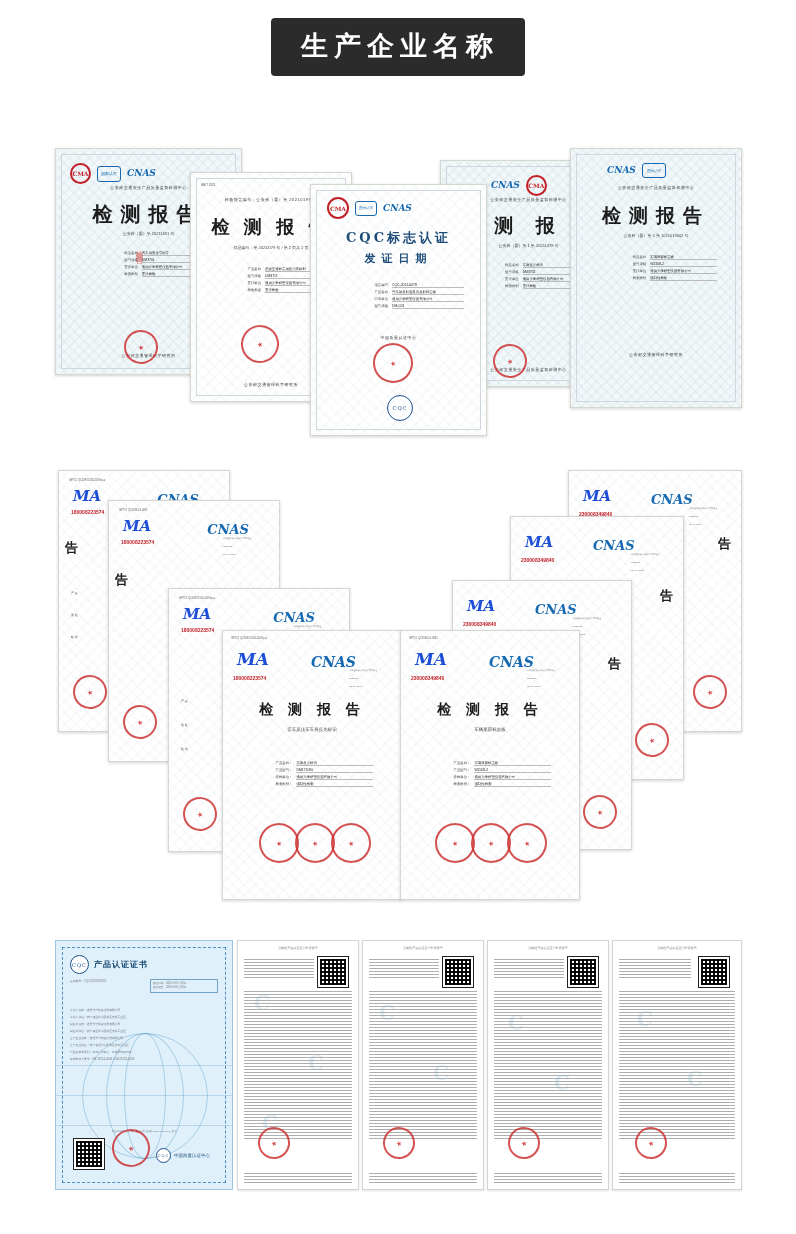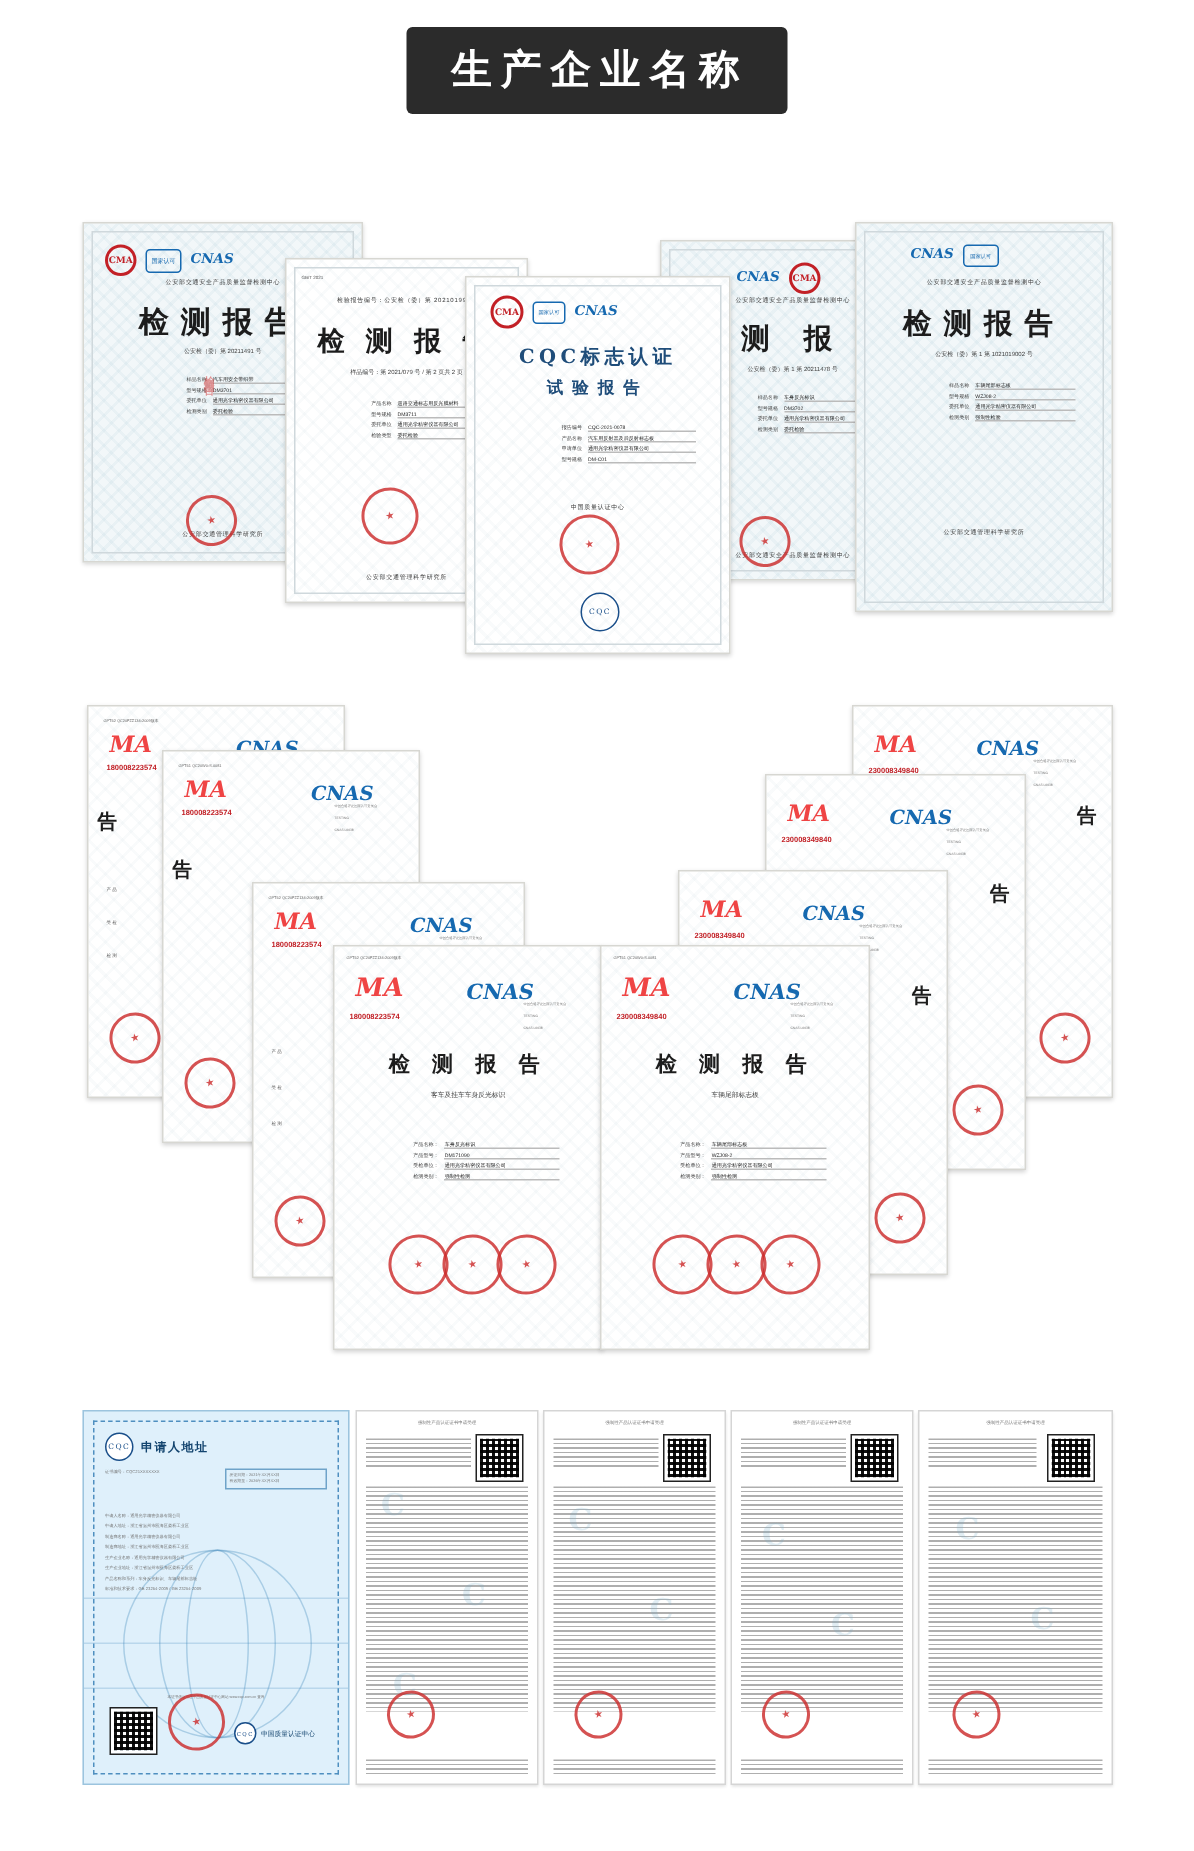--- a/index.html
+++ b/index.html
@@ -43,21 +43,21 @@
   .guilloche.white{
     background-image:
       repeating-linear-gradient(45deg, rgba(170,195,205,.07) 0 2px, transparent 2px 8px),
       repeating-linear-gradient(-45deg, rgba(170,195,205,.07) 0 2px, transparent 2px 8px);
   }
   
   .logo-row{
     position:absolute;display:flex;align-items:center;gap:6px;
   }
   .ma-logo{
-    color:#ef4444;font-weight:bold;font-style:italic;
+    color:#1d4ed8;font-weight:bold;font-style:italic;
     font-family:"DejaVu Serif", serif;
     line-height:1;
   }
   .cma-ring{
     border:2px solid #c22026;border-radius:50%;
     color:#c22026;display:flex;align-items:center;justify-content:center;
     font-weight:bold;font-family:"DejaVu Serif", serif;
   }
   .cnas-logo{
     color:#1669b0;font-weight:bold;font-style:italic;
@@ -210,21 +210,21 @@
 
   <div class="sheet plain" style="left:310px;top:184px;width:175px;height:250px;z-index:5;">
     <div class="guilloche white"></div>
     <div class="inner-border"></div>
     <div class="logo-row" style="left:16px;top:12px;">
       <div class="cma-ring" style="width:18px;height:18px;font-size:6px;">CMA</div>
       <div style="width:20px;height:13px;border:1px solid #1669b0;border-radius:3px;color:#1669b0;font-size:3.5px;display:flex;align-items:center;justify-content:center;">国家认可</div>
       <div class="cnas-logo" style="font-size:9px;">CNAS</div>
     </div>
     <div class="big-title" style="position:absolute;left:6px;right:6px;top:44px;font-size:13px;letter-spacing:3px;color:#1f4d7a;">CQC标志认证</div>
-    <div class="big-title" style="position:absolute;left:6px;right:6px;top:66px;font-size:11px;letter-spacing:6px;color:#1f4d7a;">试验报告</div>
+    <div class="big-title" style="position:absolute;left:6px;right:6px;top:66px;font-size:11px;letter-spacing:6px;color:#1f4d7a;">发证日期</div>
     <div style="position:absolute;left:22px;right:22px;top:96px;">
       <div class="field-row">
           <div class="field-label">报告编号</div>
           <div class="field-value">CQC-2021-0078</div>
         </div>
       <div class="field-row">
           <div class="field-label">产品名称</div>
           <div class="field-value">汽车用反射器及后反射标志板</div>
         </div>
       <div class="field-row">
@@ -496,21 +496,21 @@
   <div class="cqc-cert" style="left:55px;top:940px;width:176px;height:248px;">
     <div class="frame"></div>
     <div class="globe" style="left:26px;top:92px;width:124px;height:124px;"></div>
     <div class="globe" style="left:50px;top:92px;width:76px;height:124px;"></div>
     <div class="globe" style="left:68px;top:92px;width:40px;height:124px;"></div>
     <div class="band" style="top:124px;"></div>
     <div class="band" style="top:154px;"></div>
     <div class="band" style="top:184px;"></div>
     <div style="position:absolute;left:14px;top:14px;display:flex;align-items:center;gap:5px;">
       <div class="cqc-mark" style="width:17px;height:17px;font-size:5px;background:#fff;">CQC</div>
-      <div style="font-size:8px;font-weight:bold;color:#14456f;font-family:'DejaVu Serif',serif;letter-spacing:1px;">申请人地址</div>
+      <div style="font-size:8px;font-weight:bold;color:#14456f;font-family:'DejaVu Serif',serif;letter-spacing:1px;">产品认证证书</div>
     </div>
     <div style="position:absolute;left:14px;top:38px;right:14px;display:flex;gap:6px;">
       <div style="flex:1;">
         <div class="micro" style="font-size:2.8px;"><span>证书编号：</span><span>CQC21XXXXXXX</span></div>
       </div>
       <div style="width:62px;border:1px solid #6fa3c9;padding:2px;">
         <div class="micro" style="font-size:2.6px;"><span>发证日期：</span><span>2021年XX月XX日</span></div>
         <div class="micro" style="font-size:2.6px;"><span>有效期至：</span><span>2026年XX月XX日</span></div>
       </div>
     </div>

